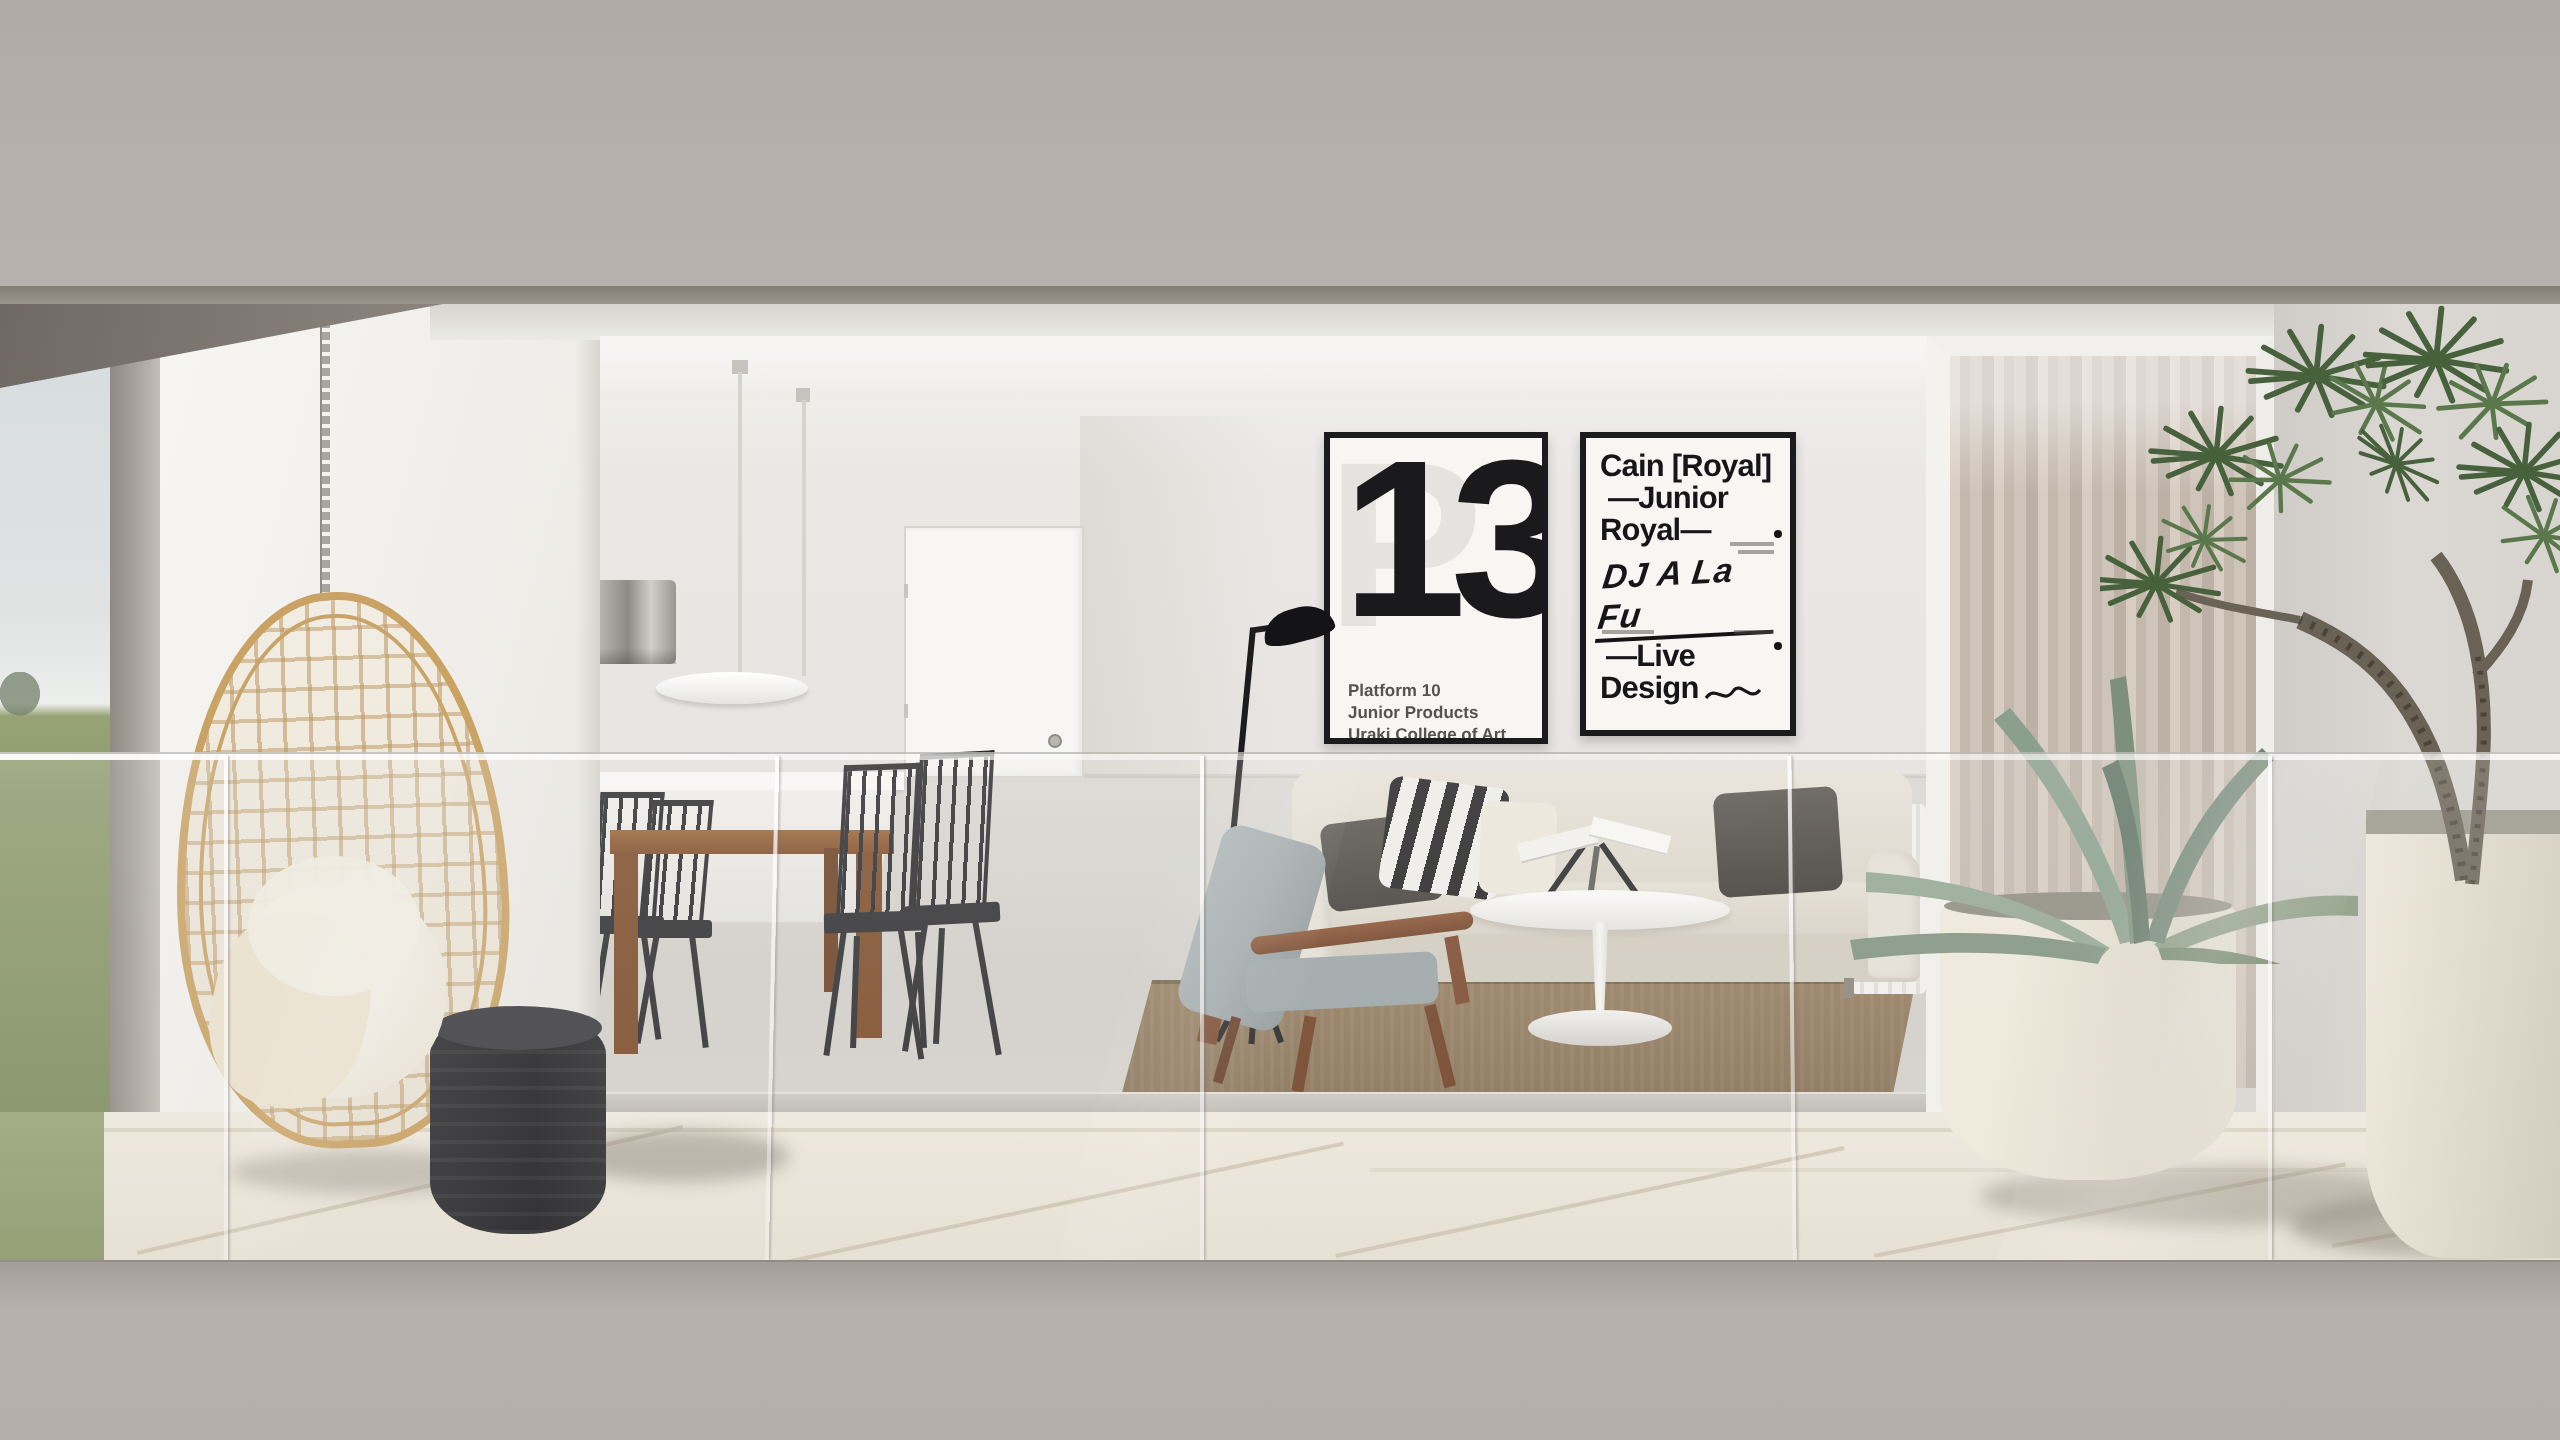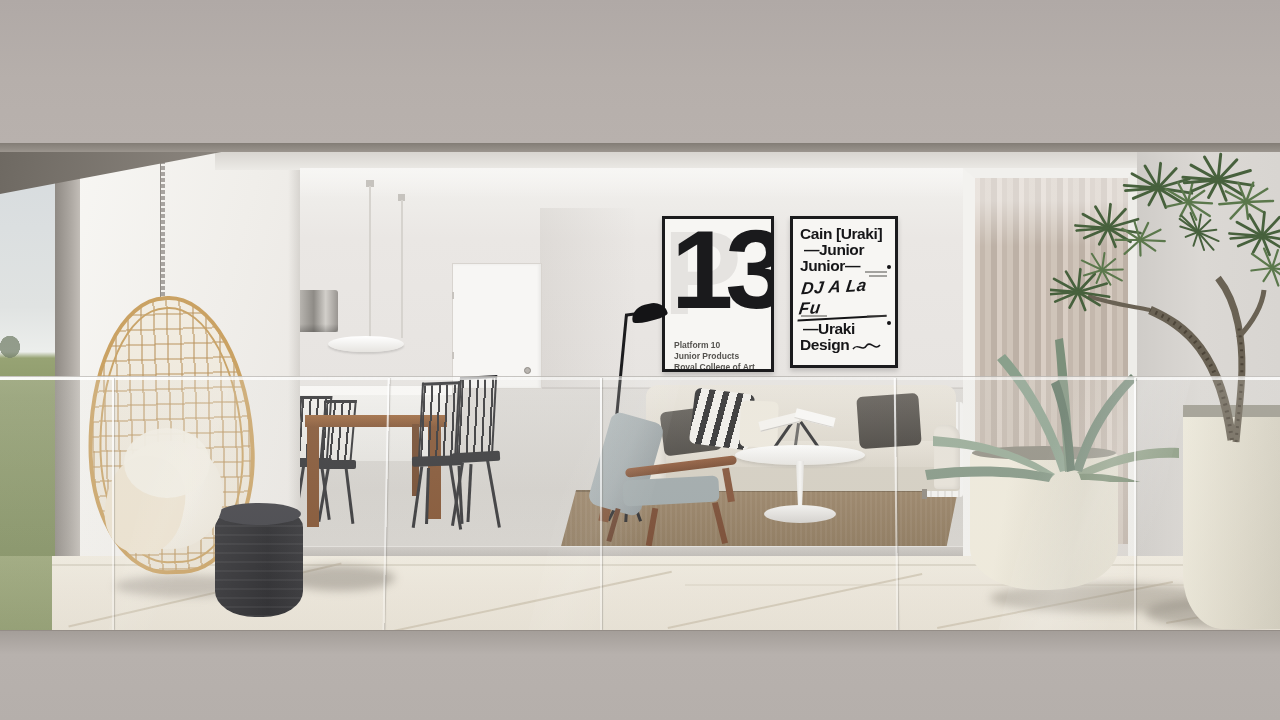--- a/index.html
+++ b/index.html
@@ -213,29 +213,29 @@
       <div class="abs hinge" style="top:88px;"></div>
       <div class="abs knob"></div>
     </div>
 
     <div class="abs poster p1">
       <div class="p1-ghost">P</div>
       <div class="p1-number">13</div>
       <div class="p1-caption">
         <div>Platform 10</div>
         <div>Junior Products</div>
-        <div>Royal College of Art</div>
+        <div>Uraki College of Art</div>
       </div>
     </div>
     <div class="abs poster p2">
-      <div class="p2-line">Cain [Uraki]</div>
+      <div class="p2-line">Cain [Royal]</div>
       <div class="p2-line" style="margin-left:4px;">—Junior</div>
-      <div class="p2-line">Junior—</div>
+      <div class="p2-line">Royal—</div>
       <div><span class="p2-hand">DJ A La Fu</span></div>
-      <div class="p2-line" style="margin-left:3px;">—Uraki</div>
+      <div class="p2-line" style="margin-left:3px;">—Live</div>
       <div class="p2-line riddim">
         <span>Design</span>
         <svg width="30" height="14" viewBox="0 0 30 14">
           <path d="M2,9 C7,2 11,13 16,5 C20,1 24,11 29,5" stroke="#17171a" stroke-width="1.6" fill="none"></path>
         </svg>
       </div>
       <div class="p2-dot" style="top:46px;"></div>
       <div class="p2-dot" style="top:102px;"></div>
       <div class="p2-strip" style="right:8px;top:52px;width:22px;"></div>
       <div class="p2-strip" style="right:8px;top:56px;width:18px;"></div>

